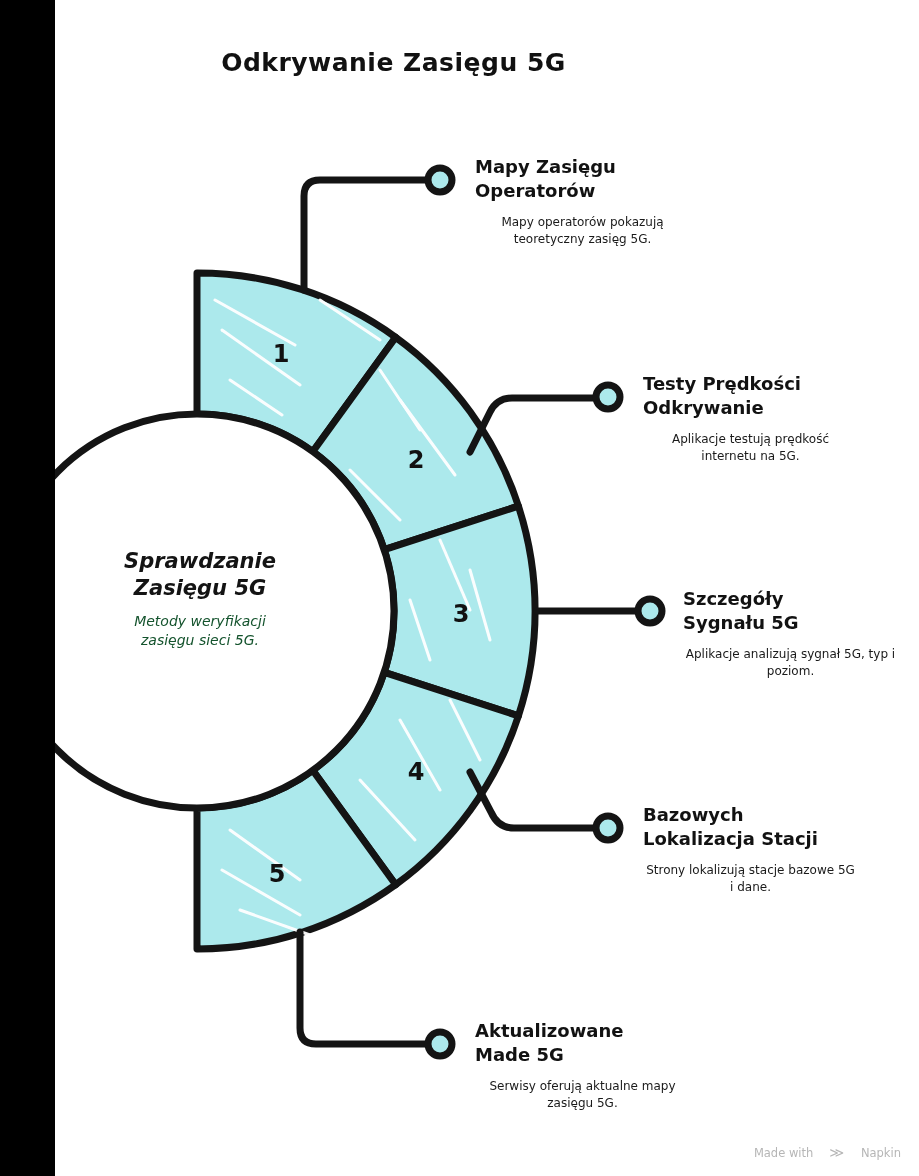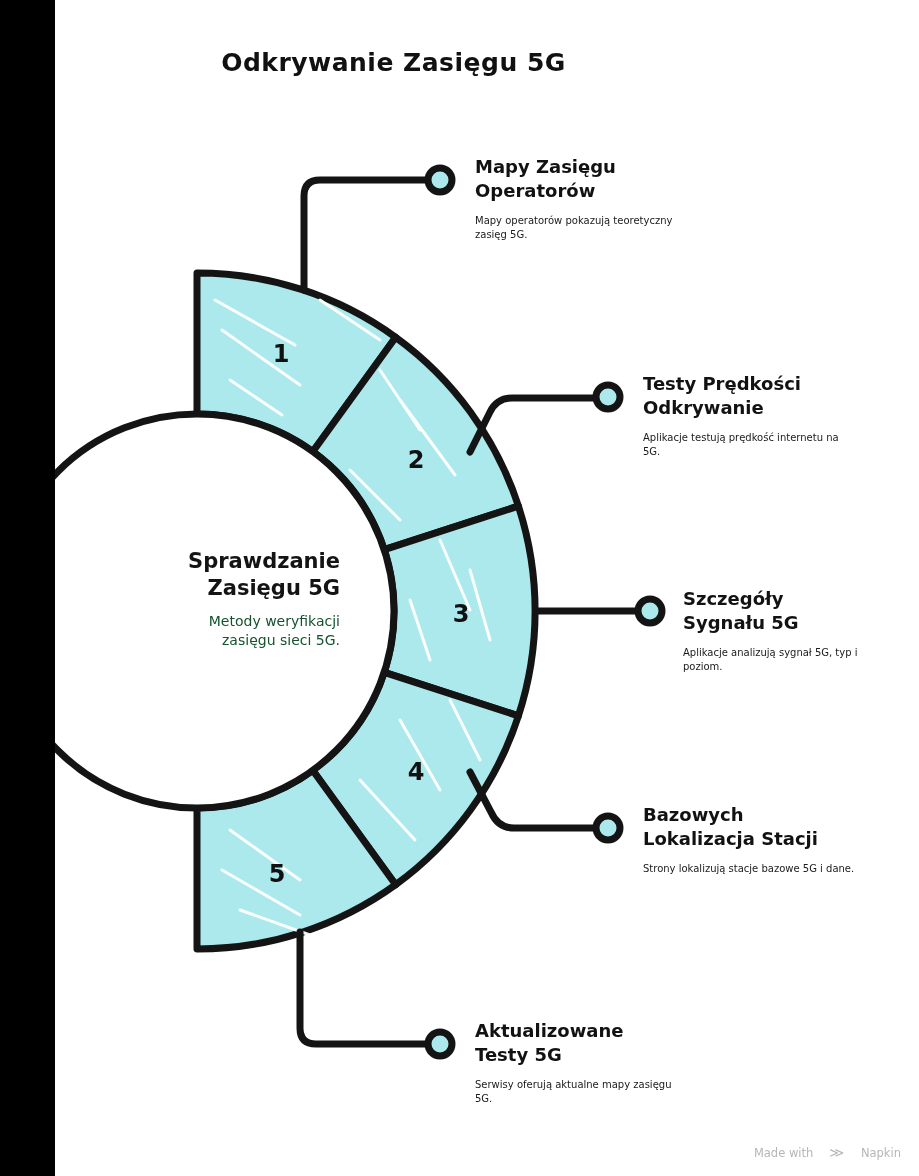--- a/index.html
+++ b/index.html
@@ -46,22 +46,23 @@
     top: 0;
     width: 919px;
     height: 1176px;
     z-index: 10;
   }
   .center-block {
     position: absolute;
     left: 60px;
     top: 548px;
     width: 280px;
-    text-align: right;
+    text-align: center;
     z-index: 20;
+    font-style: italic;
   }
   .center-title {
     font-size: 21px;
     font-weight: 700;
     color: #141414;
     line-height: 1.28;
   }
   .center-sub {
     margin-top: 10px;
     font-size: 14px;
@@ -75,24 +76,25 @@
   }
   .item-title {
     font-size: 18px;
     font-weight: 700;
     color: #121212;
     line-height: 1.33;
     max-width: 235px;
   }
   .item-desc {
     margin-top: 11px;
-    font-size: 10px;
+    font-size: 12px;
     color: #1a1a1a;
     line-height: 1.42;
     max-width: 215px;
+    text-align: center;
   }
   .seg-num {
     font-size: 24px;
     font-weight: 700;
     fill: #111111;
     font-family: "DejaVu Sans", "Liberation Sans", sans-serif;
   }
   .watermark {
     position: absolute;
     right: 18px;
@@ -241,21 +243,21 @@
     <div class="item-title">
       <div>Bazowych</div>
       <div>Lokalizacja Stacji</div>
     </div>
     <div class="item-desc">Strony lokalizują stacje bazowe 5G i dane.</div>
   </div>
 
   <div class="item" style="left:466px; top:1019px;">
     <div class="item-title">
       <div>Aktualizowane</div>
-      <div>Testy 5G</div>
+      <div>Made 5G</div>
     </div>
     <div class="item-desc">Serwisy oferują aktualne mapy zasięgu 5G.</div>
   </div>
 
   <div class="left-bar"></div>
 
   <div class="watermark">
     <span>Made with</span>
     <span class="wm-icon">≫</span>
     <span>Napkin</span>

